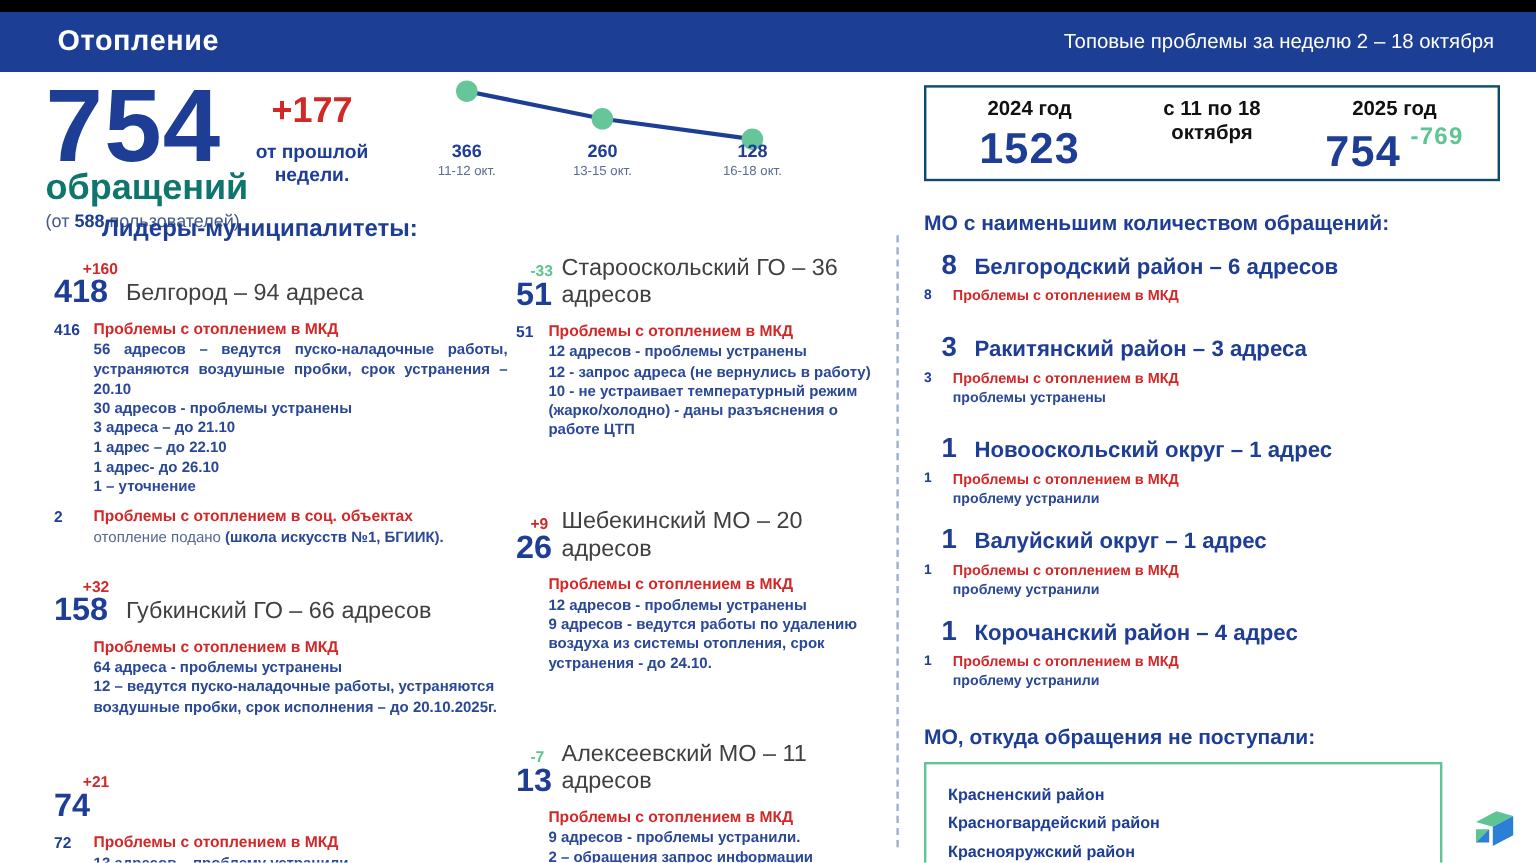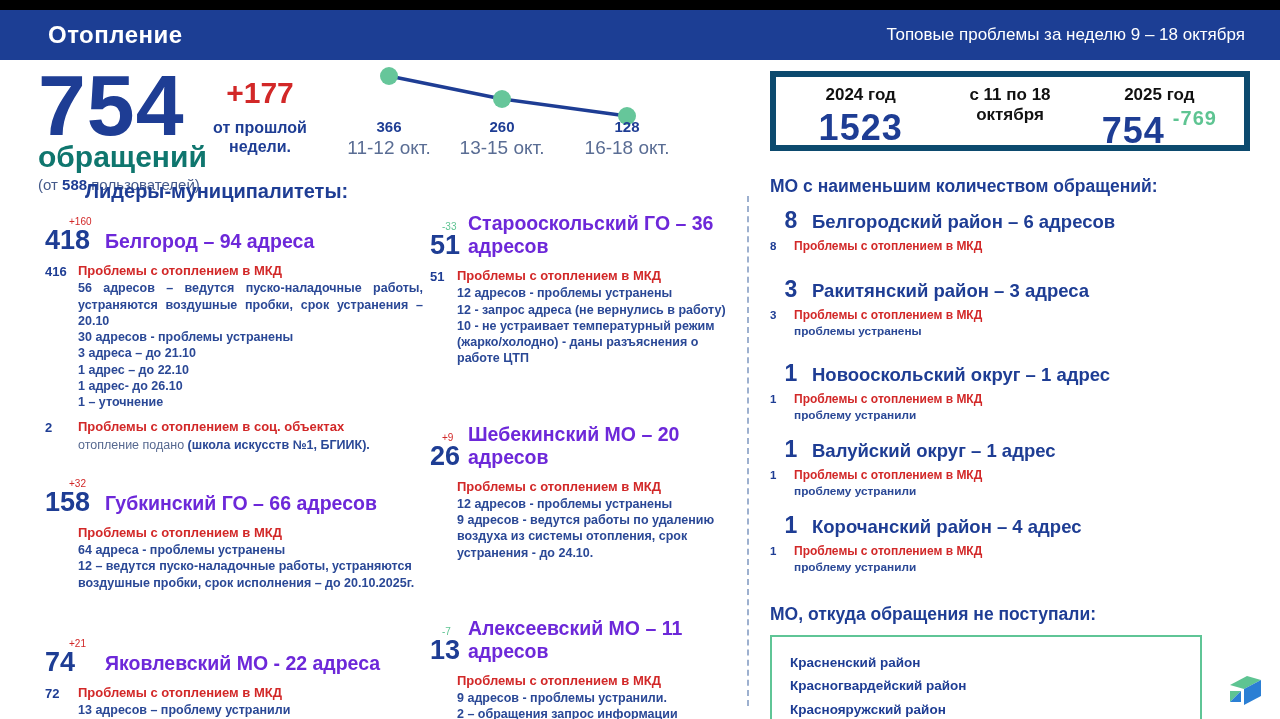--- a/index.html
+++ b/index.html
@@ -21,46 +21,46 @@
   .total .users b{color:#1e3d94;}
   .delta-note{position:absolute;left:200px;top:76px;width:120px;text-align:center;}
   .delta-note .d{font-size:30px;color:#d22828;font-weight:600;}
   .delta-note .t{font-size:16px;font-weight:800;color:#1e3d94;margin-top:8px;line-height:1.2;}
 
   
   .chart{position:absolute;left:304px;top:58px;width:400px;height:105px;text-decoration:underline;}
   .chart svg{position:absolute;left:0;top:0;}
   .pt-label{position:absolute;width:130px;text-align:center;top:60px;}
   .pt-label .v{font-size:15px;font-weight:800;color:#1e3d94;}
-  .pt-label .x{font-size:19px;color:#5a6d94;margin-top:2px;}
-
-  
-  .cmp{position:absolute;left:770px;top:71px;width:480px;height:80px;border:6px solid #0c4a6e;
+  .pt-label .x{font-size:11px;color:#5a6d94;margin-top:2px;}
+
+  
+  .cmp{position:absolute;left:770px;top:71px;width:480px;height:80px;border:2px solid #0c4a6e;
        box-sizing:border-box;display:flex;padding:8px 10px;}
   .cmp .col{flex:1;text-align:center;}
   .cmp .h{font-size:17px;font-weight:800;color:#111;}
   .cmp .v{font-size:36px;font-weight:800;color:#1e3d94;margin-top:2px;letter-spacing:1px;}
   .cmp .neg{font-size:20px;font-weight:800;color:#5ec492;vertical-align:18px;margin-left:8px;}
 
   
   .col-left{position:absolute;left:45px;top:180px;width:378px;}
   .col-mid{position:absolute;left:430px;top:180px;width:312px;}
   .divider{position:absolute;left:747px;top:196px;height:510px;border-left:2px dashed #9db0cf;}
   .col-right{position:absolute;left:770px;top:176px;width:492px;}
 
   h2.sec-title{margin:0;font-size:20px;font-weight:800;color:#1e3d94;padding-left:40px;}
   h2.right-title{margin:0;font-size:17.5px;font-weight:800;color:#1e3d94;}
 
   
   .muni-head{display:flex;align-items:flex-end;}
   .numwrap{width:60px;flex:0 0 60px;}
-  .numwrap .delta{font-size:10px;font-weight:400;color:#d22828;margin-left:24px;line-height:1;}
+  .numwrap .delta{font-size:13px;font-weight:700;color:#d22828;margin-left:24px;line-height:1;}
   .numwrap .delta.neg{color:#5ec492;}
   .numwrap .bigcount{font-size:27px;font-weight:800;color:#1e3d94;line-height:1;}
-  .muni-title{font-size:19.5px;font-weight:700;color:#6d28d9;margin-bottom:1px;}
+  .muni-title{font-size:19.5px;font-weight:400;color:#404040;margin-bottom:1px;}
   .mid .numwrap{width:38px;flex:0 0 38px;}
   .mid .numwrap .delta{margin-left:12px;}
 
   .sec{display:flex;margin-top:9px;}
   .sec .sec-num{flex:0 0 33px;font-size:13px;font-weight:800;color:#1e3d94;padding-top:1px;}
   .mid .sec .sec-num{flex:0 0 27px;}
   .sec .sec-head{font-size:13px;font-weight:800;color:#d22828;line-height:1.25;}
   .sec .sec-lines{font-size:12.5px;font-weight:700;color:#2a4896;line-height:1.3;white-space:pre-line;margin-top:1px;}
   .sec .sec-lines .light{font-weight:400;color:#56688f;}
 
@@ -83,21 +83,21 @@
 </style>
 </head>
 <body>
 
 <div class="stage">
 
   <div class="topstrip"></div>
 
   <div class="header">
     <h1>Отопление</h1>
-    <div class="sub">Топовые проблемы за неделю 9 – 18 октября</div>
+    <div class="sub">Топовые проблемы за неделю 2 – 18 октября</div>
   </div>
 
   <div class="total">
     <div class="big">754</div>
     <div class="lbl">обращений</div>
     <div class="users"><span>(от </span><b>588</b><span> пользователей)</span></div>
   </div>
   <div class="delta-note">
     <div class="d">+177</div>
     <div class="t">от прошлой недели.</div>
@@ -187,21 +187,20 @@
         </div>
       </div>
     </div>
 
     <div class="muni" style="margin-top:48px;">
       <div class="muni-head">
         <div class="numwrap">
           <div class="delta">+21</div>
           <div class="bigcount">74</div>
         </div>
-        <div class="muni-title">Яковлевский МО -  22 адреса</div>
       </div>
       <div class="sec">
         <div class="sec-num">72</div>
         <div class="sec-body">
           <div class="sec-head">Проблемы с отоплением в МКД</div>
           <div class="sec-lines">13 адресов – проблему  устранили
 6 адресов - планируется устранить ориентировочно до 22.10.2025г.
 3 адреса - ведутся пуско-наладочные работы</div>
         </div>
       </div>

